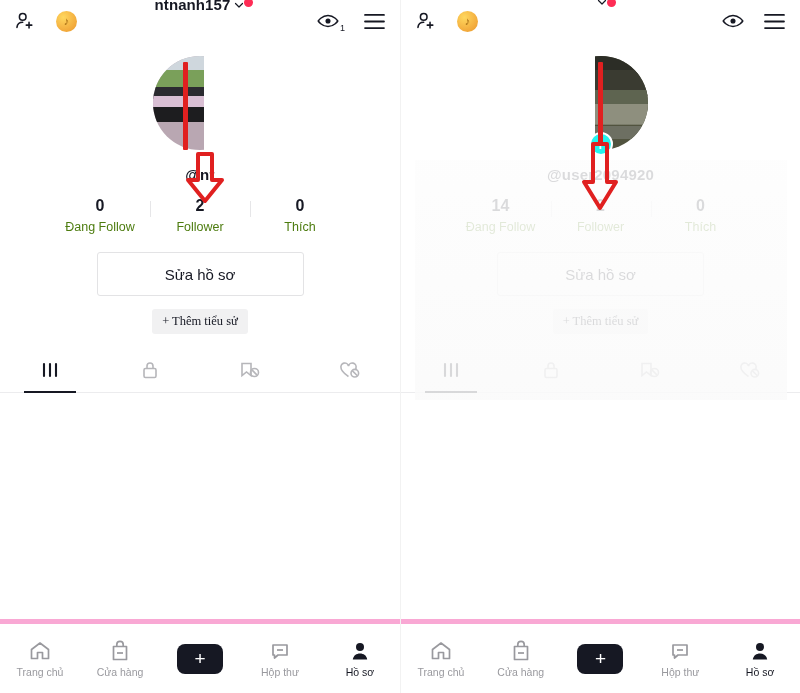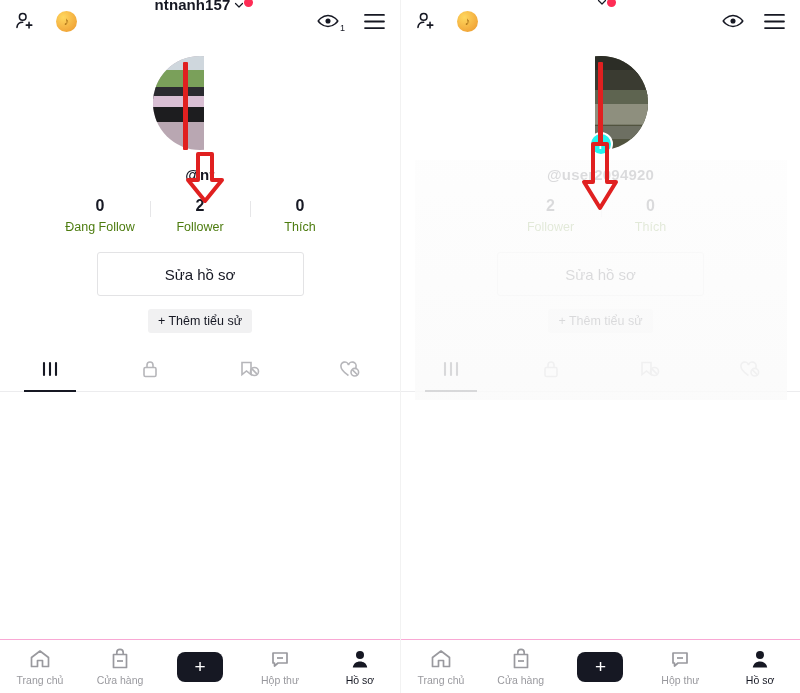--- a/index.html
+++ b/index.html
@@ -163,21 +163,21 @@
     font-family: "Liberation Sans", sans-serif;
     font-size: 15px;
     color: #161823;
     cursor: pointer;
   }
   .bio-btn {
     margin-top: 13px;
     background: #f1f1f2;
     border: none; border-radius: 3px;
     padding: 5px 10px;
-    font-family: Liberation Sans, sans-serif;
+    font-family: Liberation Serif, serif;
     font-size: 12.5px;
     color: #161823;
     cursor: pointer;
   }
 
   
   .tabs {
     margin-top: 18px;
     display: flex;
     border-bottom: 1px solid #ececee;
@@ -195,23 +195,23 @@
     width: 52px; height: 2px;
     background: #161823;
     display: none;
   }
   .tab.active .ul { display: block; }
 
   
   .bottomnav {
     position: absolute;
     left: 0; bottom: 0;
-    width: 100%; height: 54px;
+    width: 100%; height: 74px;
     background: #fff;
-    border-top: 1px solid #f9a8d4;
+    border-top: 5px solid #f9a8d4;
     display: flex;
     align-items: center;
   }
   .nav-item {
     flex: 1;
     display: flex; flex-direction: column;
     align-items: center; justify-content: center;
     gap: 4px;
     cursor: pointer;
   }
@@ -440,20 +440,24 @@
         <div class="avatar">
             <div class="av-land"></div>
           </div>
         <div class="av-mask-left"></div>
         <span class="plus-badge">+</span>
       </div>
       <div class="username">@user2094920</div>
 
       <div class="stats">
         <div class="stat">
+          <div class="stat-num">14</div>
+          <div class="stat-lbl">Đang Follow</div>
+        </div>
+        <div class="stat">
           <div class="stat-num">2</div>
           <div class="stat-lbl">Follower</div>
         </div>
         <div class="stat">
           <div class="stat-num">0</div>
           <div class="stat-lbl">Thích</div>
         </div>
       </div>
 
       <button class="edit-btn">Sửa hồ sơ</button>

